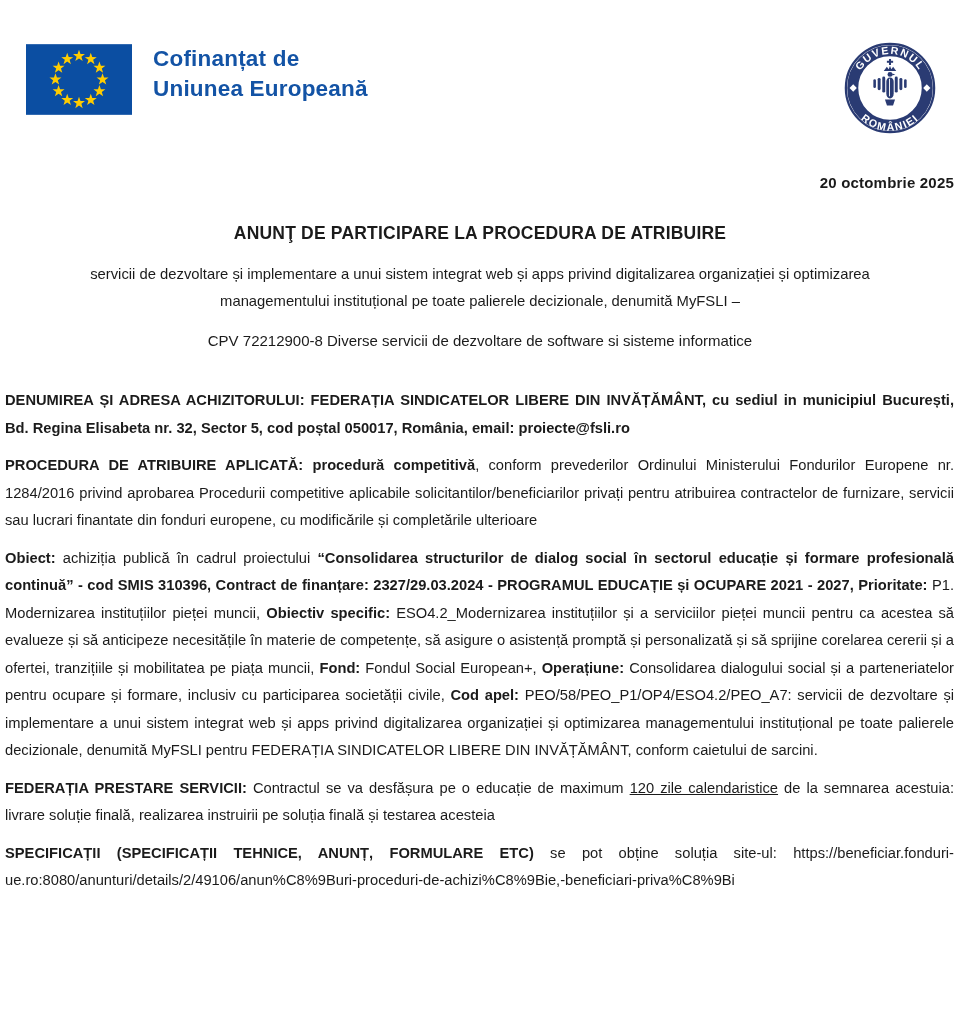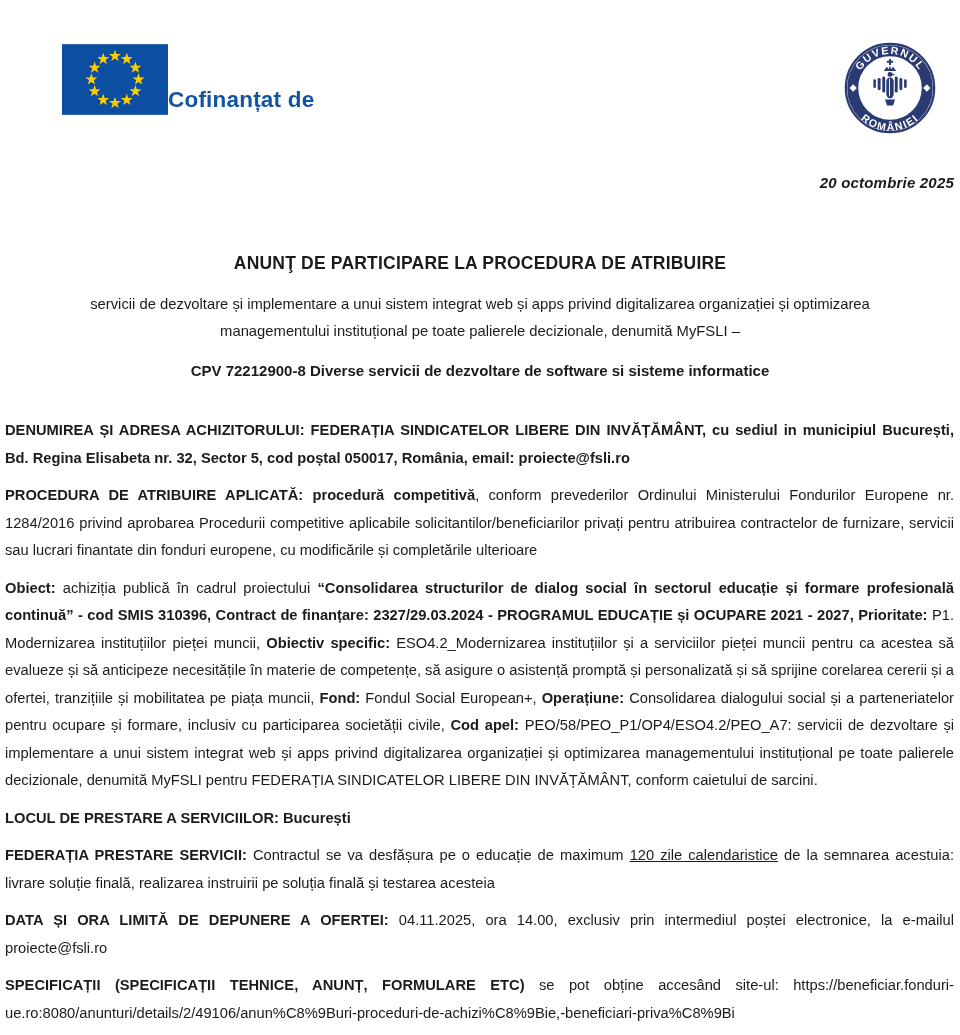--- a/index.html
+++ b/index.html
@@ -1,28 +1,28 @@
 <!DOCTYPE html>
 <html><head>
 <meta charset="utf-8">
 <style>
   html,body{margin:0;padding:0;}
   body{
     width:960px;height:1035px;background:#ffffff;overflow:hidden;
     font-family:"Liberation Sans", sans-serif;color:#1b1b1b;
   }
   .header{display:flex;justify-content:space-between;align-items:flex-start;padding:44px 20px 0 26px;}
-  .eu-logo{display:flex;align-items:flex-end;gap:0;margin-left:36px;}
+  .eu-logo{display:flex;align-items:flex-start;gap:21px;}
   .eu-flag svg{display:block;}
   .eu-label{color:#1353a5;font-weight:bold;font-size:22.5px;line-height:1.33;letter-spacing:.2px;}
   .gov-seal{margin-right:4px;margin-top:-2px;}
-  .date-line{margin-top:36px;padding-right:6px;text-align:right;font-size:15px;font-weight:bold;font-style:italic;letter-spacing:.2px;}
-  .doc-title{margin:62px 0 0;text-align:center;font-size:17.5px;font-weight:bold;letter-spacing:.2px;}
+  .date-line{margin-top:36px;padding-right:6px;text-align:right;font-size:15px;font-weight:bold;letter-spacing:.2px;}
+  .doc-title{margin:32px 0 0;text-align:center;font-size:17.5px;font-weight:bold;letter-spacing:.2px;}
   .doc-subtitle{margin:17px auto 16px;max-width:812px;text-align:center;font-size:14.8px;line-height:1.84;}
-  .doc-cpv{margin:17px 0 0;text-align:center;font-size:15px;font-weight:bold;}
+  .doc-cpv{margin:17px 0 0;text-align:center;font-size:15px;font-weight:normal;}
   .body-text{margin-top:38px;padding:0 6px 0 5px;}
   .body-text p{margin:8px 0 10px;font-size:14.7px;line-height:27.5px;text-align:justify;}
   .b{font-weight:bold;}
   .u{text-decoration:underline;}
 </style>
 </head>
 <body>
 
 <div class="header">
   <div class="eu-logo">
@@ -41,20 +41,21 @@
         <use href="#st" transform="translate(54,60)"></use>
         <use href="#st" transform="translate(42,56.8)"></use>
         <use href="#st" transform="translate(33.2,48)"></use>
         <use href="#st" transform="translate(30,36)"></use>
         <use href="#st" transform="translate(33.2,24)"></use>
         <use href="#st" transform="translate(42,15.2)"></use>
       </svg>
     </span>
     <span class="eu-label">
       <div>Cofinanțat de</div>
+      <div>Uniunea Europeană</div>
     </span>
   </div>
 
   <span class="gov-seal">
     <svg width="92" height="92" viewBox="0 0 100 100" xmlns="http://www.w3.org/2000/svg">
       <circle cx="50" cy="50" r="48" fill="#ffffff" stroke="#2a3b73" stroke-width="2.4"></circle>
       <circle cx="50" cy="50" r="40.5" fill="none" stroke="#2a3b73" stroke-width="12"></circle>
       <defs>
         <path id="arcTop" d="M 13,50 A 37,37 0 1 1 87,50"></path>
         <path id="arcBot" d="M 3.5,50 A 46.5,46.5 0 0 0 96.5,50"></path>
@@ -92,17 +93,15 @@
 <h1 class="doc-title">ANUNŢ DE PARTICIPARE LA PROCEDURA DE ATRIBUIRE</h1>
 
 <p class="doc-subtitle">servicii de dezvoltare și implementare a unui sistem integrat web și apps privind digitalizarea organizației și optimizarea managementului instituțional pe toate palierele decizionale, denumită MyFSLI –</p>
 
 <p class="doc-cpv">CPV 72212900-8 Diverse servicii de dezvoltare de software si sisteme informatice</p>
 
 <div class="body-text">
     <p><span class="b">DENUMIREA ȘI ADRESA ACHIZITORULUI: FEDERAȚIA SINDICATELOR LIBERE DIN INVĂȚĂMÂNT, cu sediul in municipiul București, Bd. Regina Elisabeta nr. 32, Sector 5, cod poștal 050017, România, email: proiecte@fsli.ro</span></p>
     <p><span class="b">PROCEDURA DE ATRIBUIRE APLICATĂ: procedură competitivă</span><span>, conform prevederilor Ordinului Ministerului Fondurilor Europene nr. 1284/2016 privind aprobarea Procedurii competitive aplicabile solicitantilor/beneficiarilor privați pentru atribuirea contractelor de furnizare, servicii sau lucrari finantate din fonduri europene, cu modificările și completările ulterioare</span></p>
     <p><span class="b">Obiect:</span><span> achiziția publică în cadrul proiectului </span><span class="b">“Consolidarea structurilor de dialog social în sectorul educație și formare profesională continuă” - cod SMIS 310396, Contract de finanțare: 2327/29.03.2024 - PROGRAMUL EDUCAȚIE și OCUPARE 2021 - 2027, Prioritate:</span><span> P1. Modernizarea instituțiilor pieței muncii, </span><span class="b">Obiectiv specific:</span><span> ESO4.2_Modernizarea instituțiilor și a serviciilor pieței muncii pentru ca acestea să evalueze și să anticipeze necesitățile în materie de competențe, să asigure o asistență promptă și personalizată și să sprijine corelarea cererii și a ofertei, tranzițiile și mobilitatea pe piața muncii, </span><span class="b">Fond:</span><span> Fondul Social European+, </span><span class="b">Operațiune:</span><span> Consolidarea dialogului social și a parteneriatelor pentru ocupare și formare, inclusiv cu participarea societății civile, </span><span class="b">Cod apel:</span><span> PEO/58/PEO_P1/OP4/ESO4.2/PEO_A7: servicii de dezvoltare și implementare a unui sistem integrat web și apps privind digitalizarea organizației și optimizarea managementului instituțional pe toate palierele decizionale, denumită MyFSLI pentru FEDERAȚIA SINDICATELOR LIBERE DIN INVĂȚĂMÂNT, conform caietului de sarcini.</span></p>
-    <p><span class="b">LOCUL DE PRESTARE A SERVICIILOR: București</span></p>
     <p><span class="b">FEDERAȚIA PRESTARE SERVICII:</span><span> Contractul se va desfășura pe o educație de maximum </span><span class="u">120 zile calendaristice</span><span> de la semnarea acestuia: livrare soluție finală, realizarea instruirii pe soluția finală și testarea acesteia</span></p>
-    <p><span class="b">DATA ȘI ORA LIMITĂ DE DEPUNERE A OFERTEI:</span><span> 04.11.2025, ora 14.00, exclusiv prin intermediul poștei electronice, la e-mailul proiecte@fsli.ro</span></p>
-    <p><span class="b">SPECIFICAȚII (SPECIFICAȚII TEHNICE, ANUNȚ, FORMULARE ETC)</span><span> se pot obține accesând site-ul: </span><span>https://beneficiar.fonduri-ue.ro:8080/anunturi/details/2/49106/anun%C8%9Buri-proceduri-de-achizi%C8%9Bie,-beneficiari-priva%C8%9Bi</span></p>
+    <p><span class="b">SPECIFICAȚII (SPECIFICAȚII TEHNICE, ANUNȚ, FORMULARE ETC)</span><span> se pot obține soluția site-ul: </span><span>https://beneficiar.fonduri-ue.ro:8080/anunturi/details/2/49106/anun%C8%9Buri-proceduri-de-achizi%C8%9Bie,-beneficiari-priva%C8%9Bi</span></p>
   </div>
 
 </body></html>

